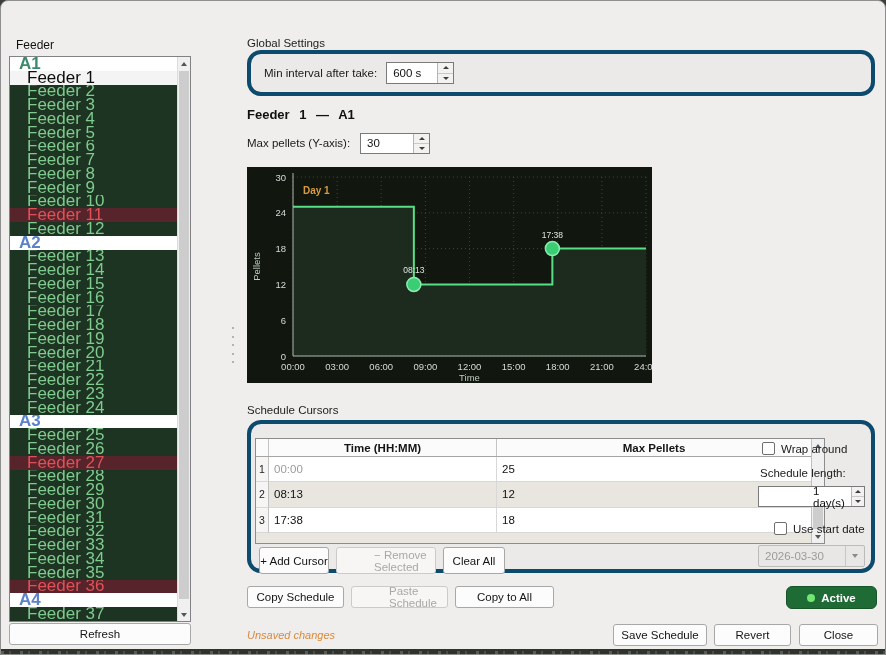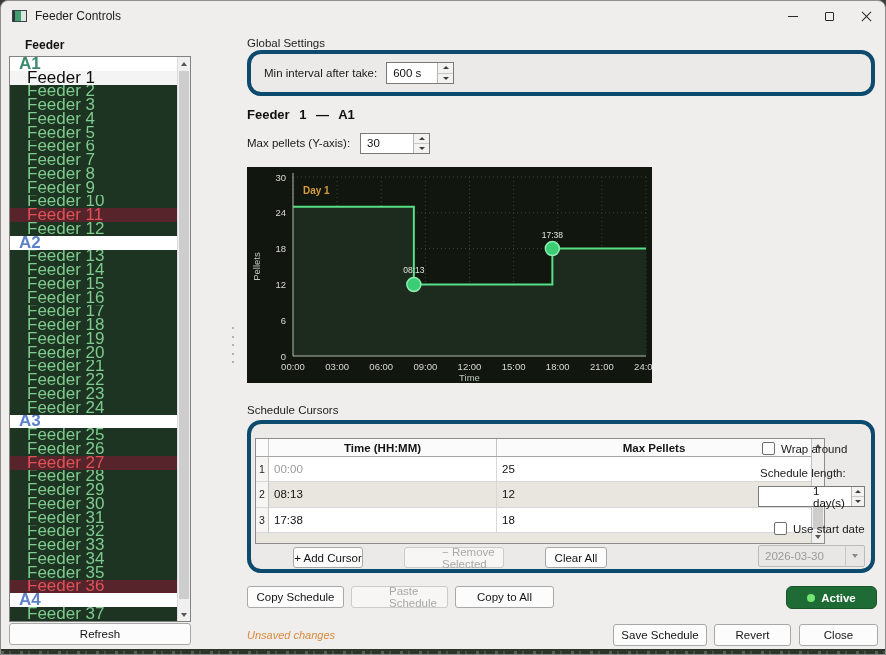--- a/index.html
+++ b/index.html
@@ -12,21 +12,21 @@
   .title-text{margin-left:8px;font-size:12px;color:#1c1c1c;}
   .caption-buttons{margin-left:auto;display:flex;height:100%;}
   .cap-btn{width:37px;height:100%;display:flex;align-items:center;justify-content:center;position:relative;}
   .min-glyph{width:10px;height:1px;background:#2a2a2a;}
   .max-glyph{width:9px;height:9px;border:1px solid #2a2a2a;border-radius:1px;}
   .close-glyph{width:11px;height:11px;position:relative;}
   .close-glyph::before,.close-glyph::after{content:"";position:absolute;left:-1px;top:5px;width:13px;height:1.2px;background:#2a2a2a;}
   .close-glyph::before{transform:rotate(45deg);}
   .close-glyph::after{transform:rotate(-45deg);}
   
-  .sidebar-label{position:absolute;left:24px;top:37px;font-size:12px;font-weight:bold;color:#111;}
+  .sidebar-label{position:absolute;left:15px;top:37px;font-size:12px;font-weight:normal;color:#111;}
   .feeder-list{position:absolute;left:8px;top:55px;width:182px;height:566px;background:#fff;
                border:1px solid #828282;display:flex;}
   .list-rows{flex:1;overflow:hidden;display:flex;flex-direction:column;}
   .lrow{flex:0 0 13.76px;height:13.76px;font-size:17px;display:flex;align-items:center;
         padding-left:17px;white-space:nowrap;overflow:hidden;}
   .lrow.header{padding-left:9px;font-weight:bold;background:#ffffff;}
   .lrow.header.teal{color:#3c8a6c;}
   .lrow.header.blue{color:#5c83ca;}
   .lrow.ok{background:#1e3423;color:#7ecb8d;}
   .lrow.error{background:#58242b;color:#e05258;}
@@ -79,21 +79,21 @@
   .row-num{flex:0 0 13px;background:#f6f5f4;border-right:1px solid #c0c0c0;border-bottom:1px solid #d8d8d8;
            display:flex;align-items:center;justify-content:center;font-size:10.5px;color:#222;}
   .cell{display:flex;align-items:center;padding-left:5px;border-right:1px solid #d8d8d8;border-bottom:1px solid #d8d8d8;color:#111;}
   .cell.c1{flex:0 0 228px;}
   .cell.c2{flex:1;border-right:none;}
   .cell.muted{color:#9b9b9b;}
   .tbl-filler{flex:1;background:#e9e5df;}
   .tbl-scrollbar{flex:0 0 13px;border-left:1px solid #c0c0c0;background:#f0f0f0;display:flex;flex-direction:column;}
   .tbl-scrollbar .scroll-thumb{top:auto;bottom:1px;height:24px;}
   .tbl-buttons{position:absolute;left:258px;top:546px;display:flex;gap:7px;}
-  .tbl-buttons .btn{height:21px;margin-left:34px;}
+  .tbl-buttons .btn{height:27px;}
   
   .check-row{position:absolute;display:flex;align-items:center;gap:6px;font-size:11.5px;color:#1a1a1a;}
   .checkbox{width:13px;height:13px;border:1px solid #6e6e6e;border-radius:2px;background:#fff;}
   .side-label{position:absolute;font-size:11.5px;color:#1a1a1a;}
   .date-combo{position:absolute;left:757px;top:544px;width:107px;height:22px;background:#e9e7e5;
               border:1px solid #bdbbb9;border-radius:2px;display:flex;align-items:center;
               font-size:11.5px;color:#9a9a9a;padding-left:6px;}
   .combo-arrow-box{margin-left:auto;width:19px;height:100%;border-left:1px solid #c9c7c5;
                    display:flex;align-items:center;justify-content:center;}
   .c-down{width:0;height:0;border-left:3.5px solid transparent;border-right:3.5px solid transparent;border-top:4px solid #8a8a8a;}
@@ -109,35 +109,20 @@
   
   .bottom-strip{position:absolute;left:0;top:648px;width:100%;height:7px;background:#2e332c;}
   .bottom-strip::after{content:"";display:block;margin-top:2px;height:3px;
      background:repeating-linear-gradient(90deg,rgba(195,205,195,.28) 0 3px,transparent 3px 8px,rgba(195,205,195,.18) 8px 10px,transparent 10px 19px);}
 </style>
 </head>
 <body>
 
 <div class="window">
 
-  <div class="titlebar">
-    <div class="app-icon"></div>
-    <div class="title-text">Feeder Controls</div>
-    <div class="caption-buttons">
-      <div class="cap-btn">
-          <span class="min-glyph"></span>
-        </div>
-      <div class="cap-btn">
-          <span class="max-glyph"></span>
-        </div>
-      <div class="cap-btn">
-          <span class="close-glyph"></span>
-        </div>
-    </div>
-  </div>
 
   <div class="sidebar-label">Feeder</div>
   <div class="feeder-list">
     <div class="list-rows">
         <div class="lrow header teal">A1</div>
         <div class="lrow selected">Feeder 1</div>
         <div class="lrow ok">Feeder 2</div>
         <div class="lrow ok">Feeder 3</div>
         <div class="lrow ok">Feeder 4</div>
         <div class="lrow ok">Feeder 5</div>

